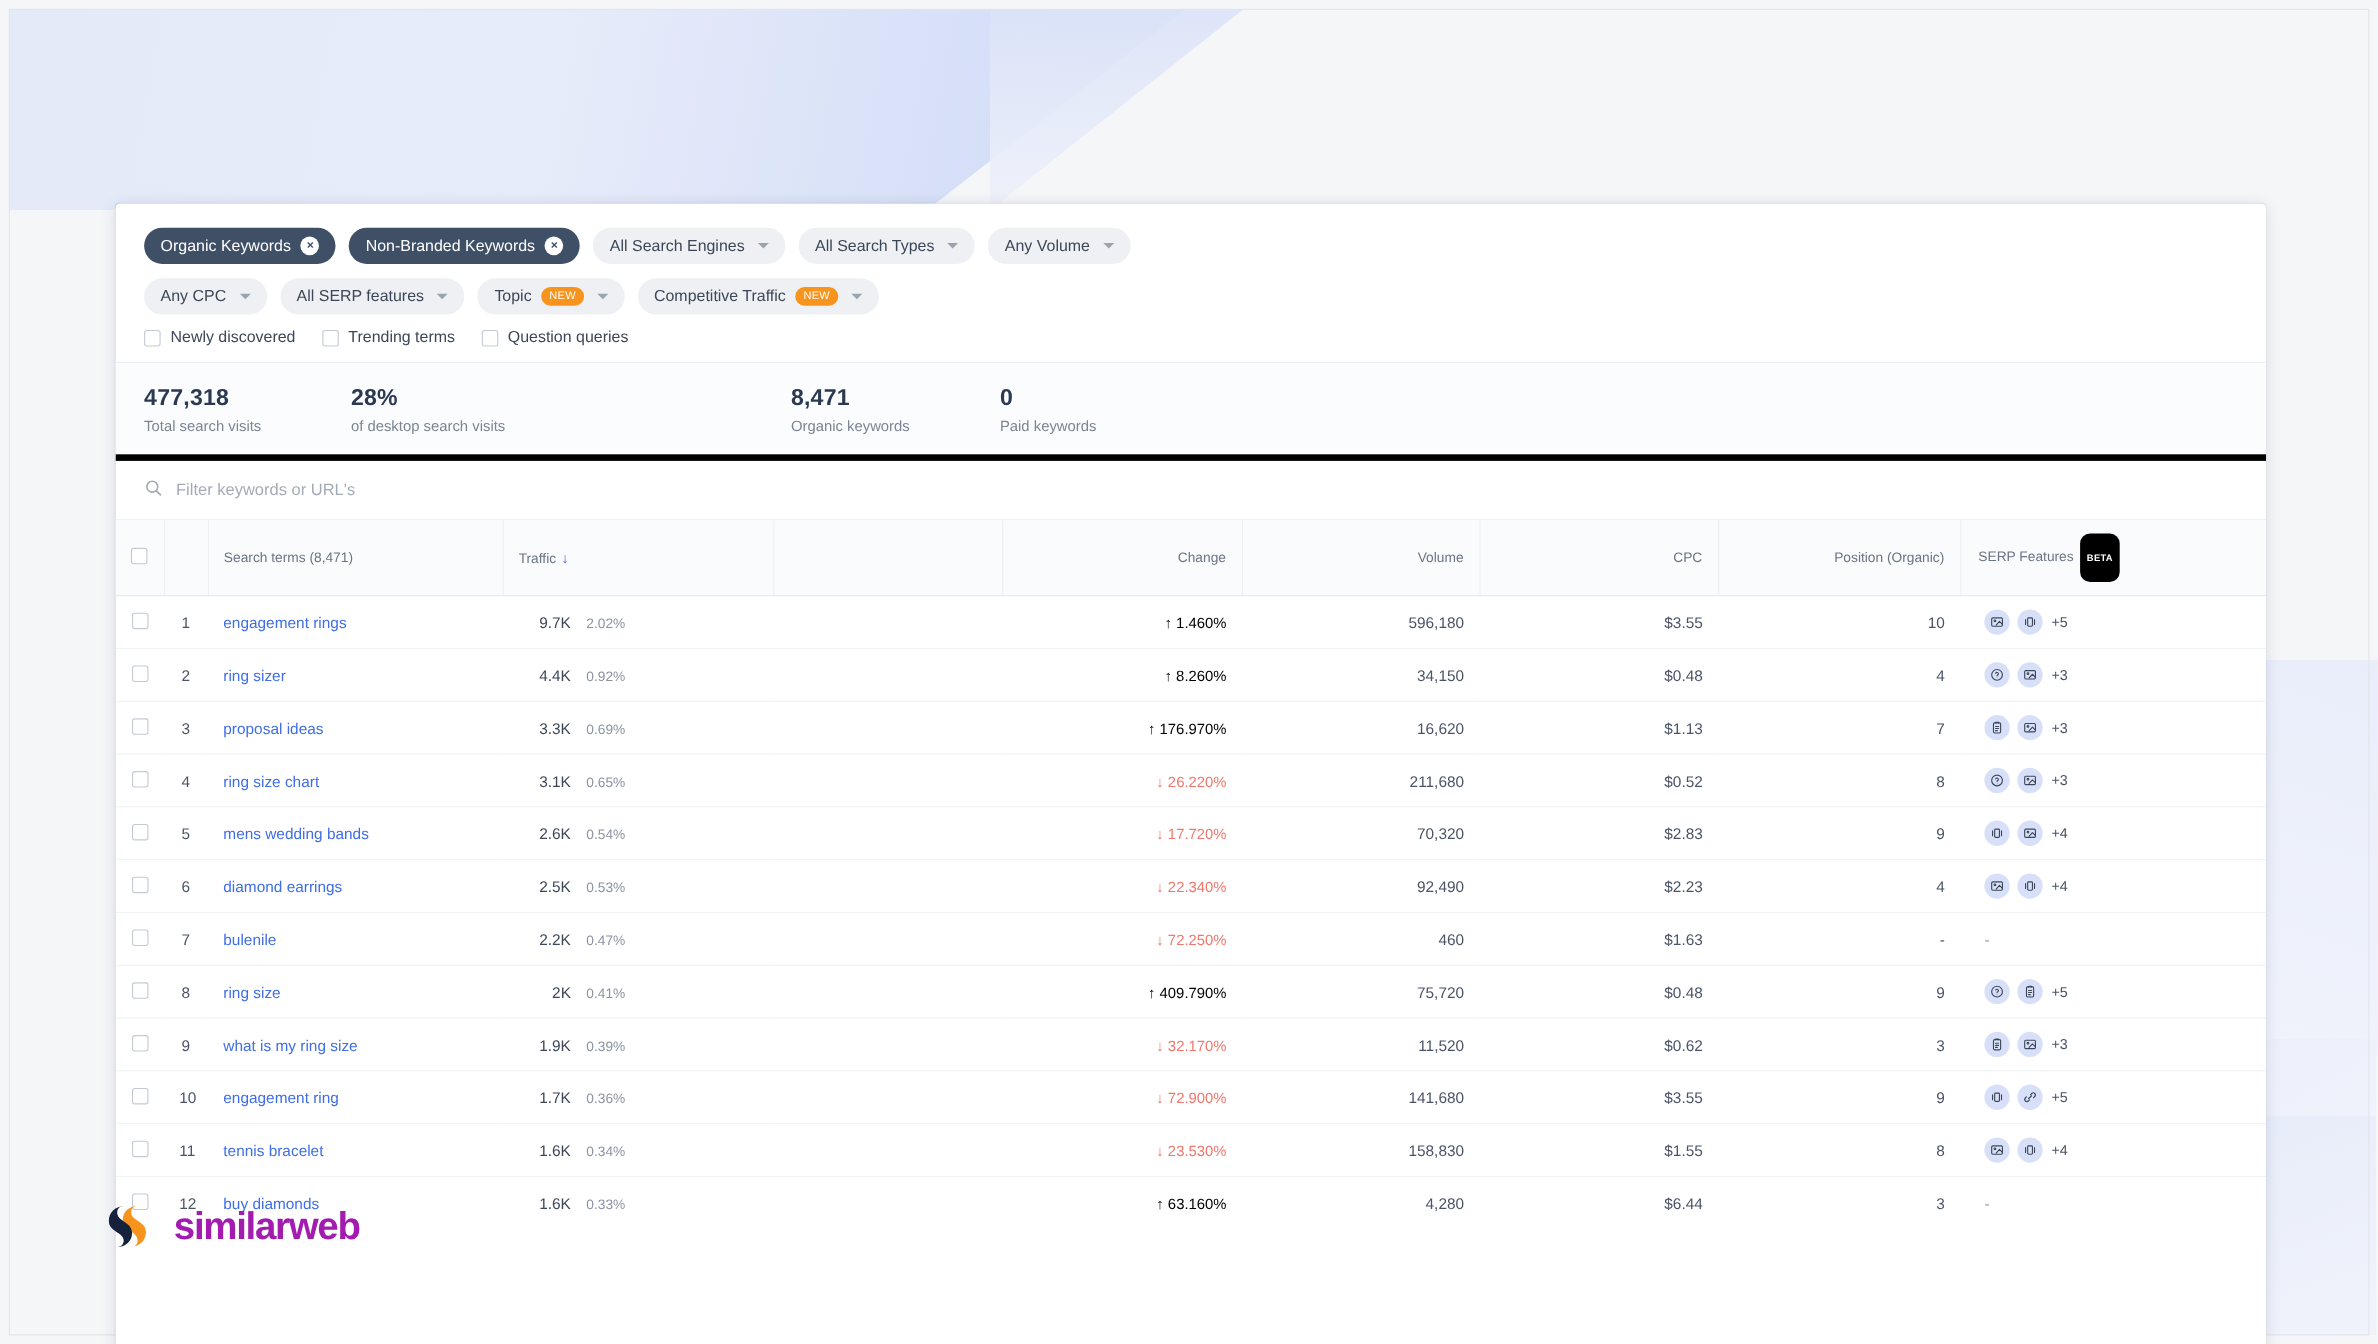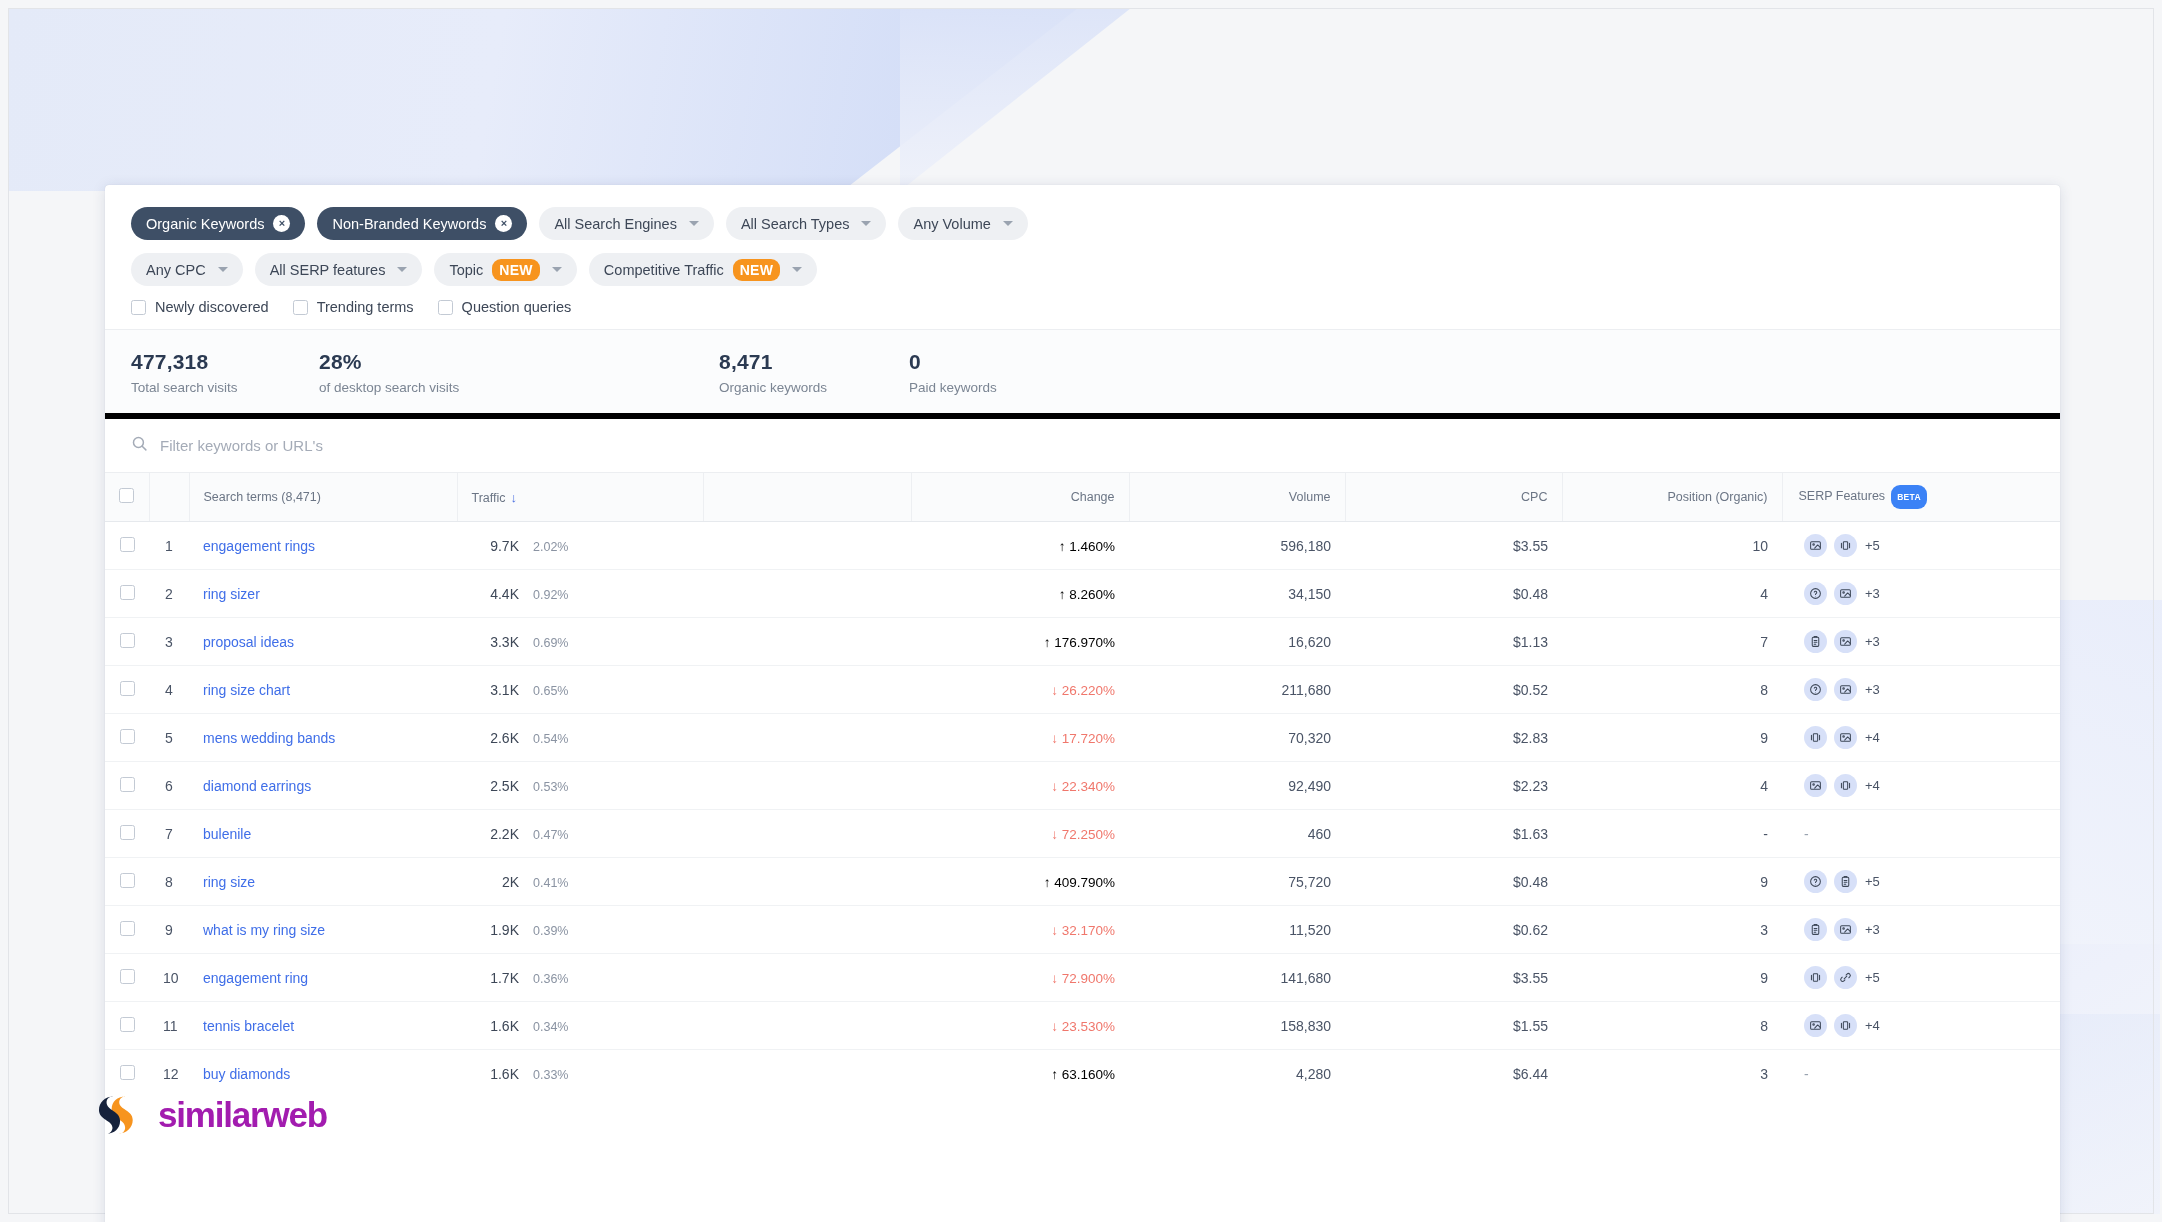--- a/index.html
+++ b/index.html
@@ -80,21 +80,21 @@
     display: inline-flex; align-items: center; justify-content: center;
     font-size: 11px; line-height: 1; font-weight: bold;
   }
   .caret {
     width: 0; height: 0; margin-left: 3px;
     border-left: 5px solid transparent; border-right: 5px solid transparent;
     border-top: 5px solid #9aa3b0;
   }
   .badge-new {
     background: #f7941e; color: #fff;
-    font-size: 14px; font-weight: bold; letter-spacing: .3px;
+    font-size: 10px; font-weight: normal; letter-spacing: .3px;
     padding: 3px 7px; border-radius: 9px;
   }
   .check-row { display: flex; align-items: center; gap: 24px; margin-top: 6px; }
   .check-item { display: flex; align-items: center; gap: 9px; font-size: 14.5px; color: #3d4757; cursor: pointer; }
   .cbox { width: 15px; height: 15px; border: 1.5px solid #c3cad4; border-radius: 2.5px; background: #fff; }
 
   
   .stats {
     display: flex; align-items: center;
     border-top: 1px solid #eceef1; border-bottom: 6px solid #000000;
@@ -149,23 +149,23 @@
   .serp-cell { display: flex; align-items: center; gap: 7px; justify-content: flex-start; padding-left: 6px; }
   .sicon {
     width: 23px; height: 23px; border-radius: 50%;
     display: inline-flex; align-items: center; justify-content: center;
     color: #3d4757;
   }
   .sicon.hl { background: #d7e0f8; }
   .plus { font-size: 13px; color: #4a5466; margin-left: 1px; }
   .dash { color: #9aa3b0; }
   .badge-beta {
-    background: #3b82f6; color: #fff;
+    background: #000000; color: #fff;
     font-size: 8.5px; font-weight: bold; letter-spacing: .3px;
-    padding: 7px 6px; border-radius: 9px; margin-left: 6px;
+    padding: 17px 6px; border-radius: 9px; margin-left: 6px;
     display: inline-block; vertical-align: middle;
   }
   .sortarrow { color: #4a6ee0; font-size: 13px; margin-left: 5px; }
   .hdr-cb { width: 15px; height: 15px; border: 1.5px solid #c3cad4; border-radius: 2.5px; background: #fff; display: inline-block; }
 
   
   .logo { position: absolute; left: 88px; bottom: 80px; display: flex; align-items: center; gap: 16px; }
   .logo-txt { font-size: 35px; color: #a21caf; letter-spacing: -1.2px; font-weight: 700; }
 </style>
 </head>

